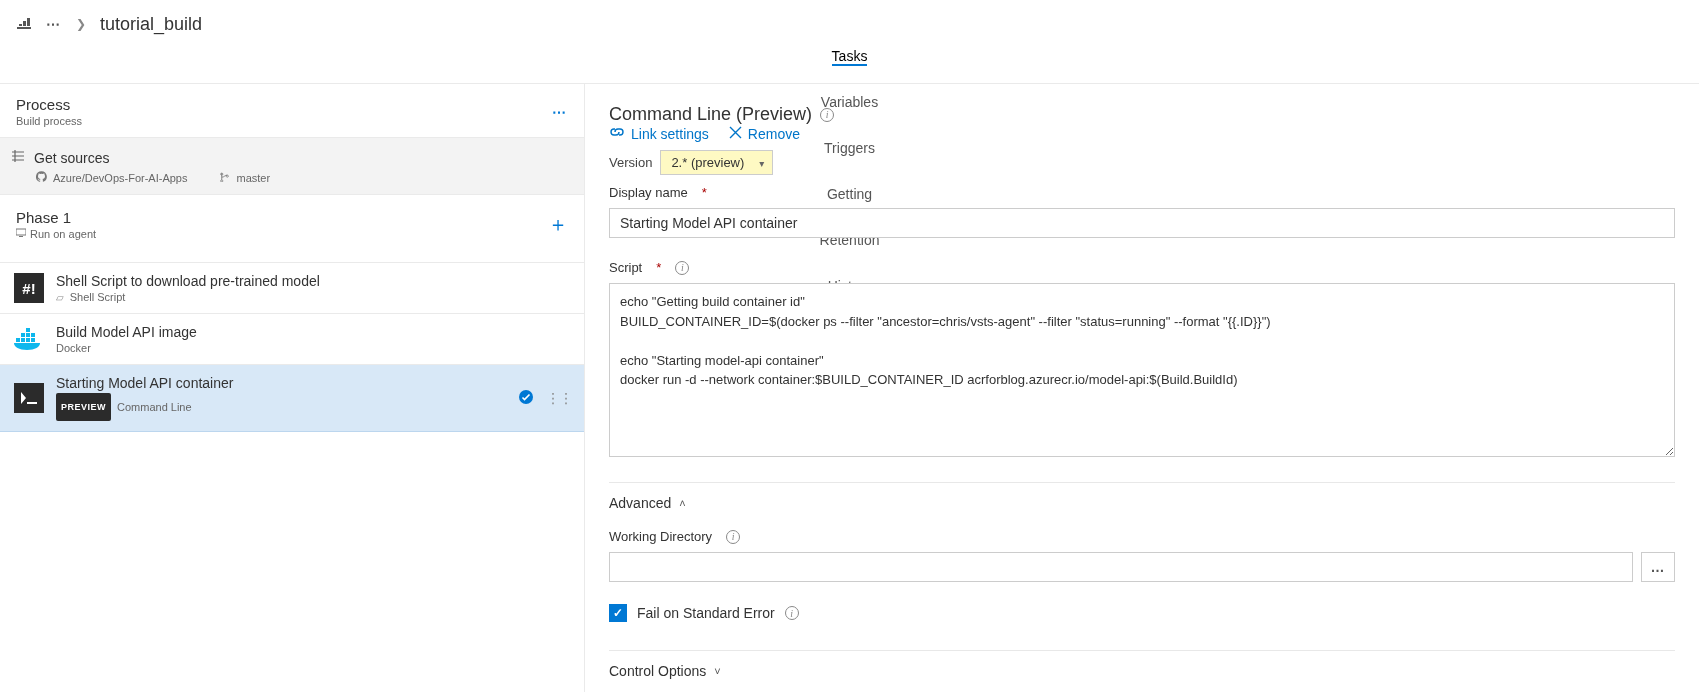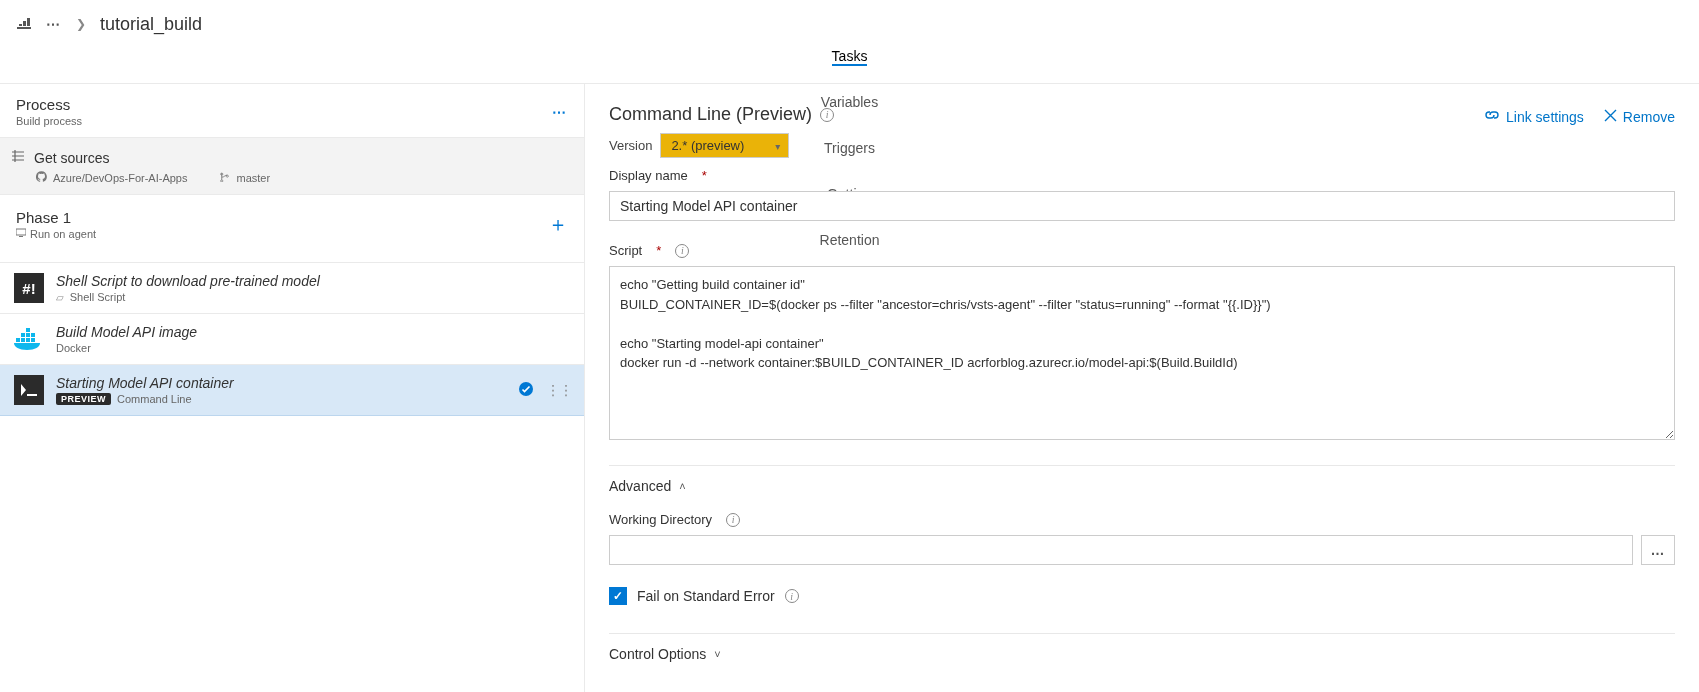--- a/index.html
+++ b/index.html
@@ -99,47 +99,47 @@
     cursor:pointer;
   }
   .task-row.selected{background:var(--sel-bg);border-bottom:1px solid #bcd6ee;}
   .task-icon{
     width:30px;height:30px;display:flex;align-items:center;justify-content:center;
     color:#fff;font-size:14px;
   }
   .task-icon.hash{background:#2b2b2b;font-weight:bold;font-size:15px;}
   .task-icon.docker{background:none;}
   .task-icon.term{background:#2b2b2b;}
-  .task-texts .t1{font-size:14px;color:#333;font-style:italic;}
+  .task-texts .t1{font-size:14px;color:#333;}
   .task-texts .t2{font-size:11px;color:var(--muted);margin-top:2px;display:flex;align-items:center;gap:6px;}
   .preview-badge{
     display:inline-block;background:#2b2b2b;color:#fff;font-size:9px;
-    padding:1px 5px;border-radius:2px;font-weight:bold;letter-spacing:0.5px;
+    padding:9px 5px;border-radius:2px;font-weight:bold;letter-spacing:0.5px;
   }
   .link-icon{color:#888;font-size:10px;}
   .task-row .spacer{flex:1;}
   .task-check{color:var(--blue);}
   .task-grip{color:#888;letter-spacing:-1px;font-size:14px;}
 
   
   .right-header{
-    display:flex;align-items:flex-end;justify-content:space-between;
+    display:flex;align-items:flex-start;justify-content:space-between;flex-direction:column;
   }
   .right-title{font-size:18px;color:#333;display:flex;align-items:center;gap:8px;}
   .right-actions{display:flex;gap:20px;}
   .right-actions .act{display:flex;align-items:center;gap:6px;color:var(--link);cursor:pointer;font-size:14px;}
   .info-icon{
     display:inline-flex;width:14px;height:14px;border:1px solid #888;border-radius:50%;
     align-items:center;justify-content:center;font-size:10px;color:#888;font-style:italic;font-family:Georgia,serif;
   }
 
   .version-row{display:flex;align-items:center;gap:8px;margin-top:8px;margin-bottom:10px;}
   .version-row label{font-size:13px;color:#444;}
   .version-select{
-    border:1px solid var(--border);padding:4px 44px 4px 10px;font-size:13px;color:#333;background:#eab308;
+    border:1px solid var(--border);padding:4px 28px 4px 10px;font-size:13px;color:#333;background:#fef9c3;
     min-width:110px;appearance:none;position:relative;
   }
   .select-wrap{position:relative;display:inline-block;}
   .select-caret{
     position:absolute;right:9px;top:50%;transform:translateY(-50%);pointer-events:none;color:#666;font-size:10px;
   }
 
   .form-group{margin-bottom:22px;}
   .form-label{font-size:13px;color:#333;margin-bottom:8px;display:flex;align-items:center;gap:14px;}
   .req{color:var(--red);}

